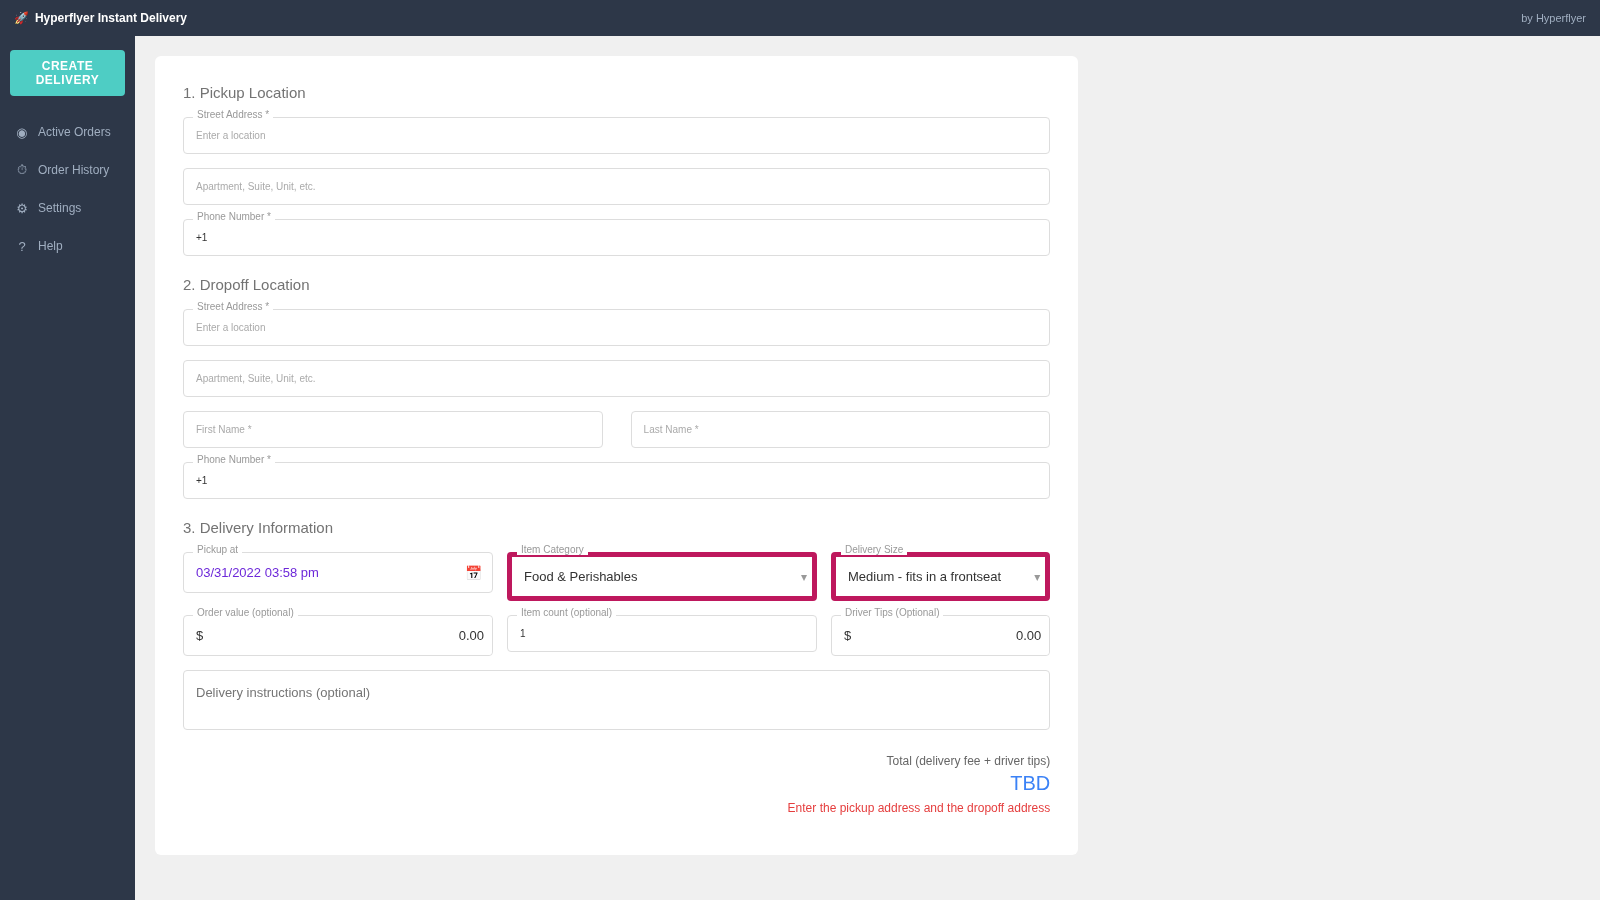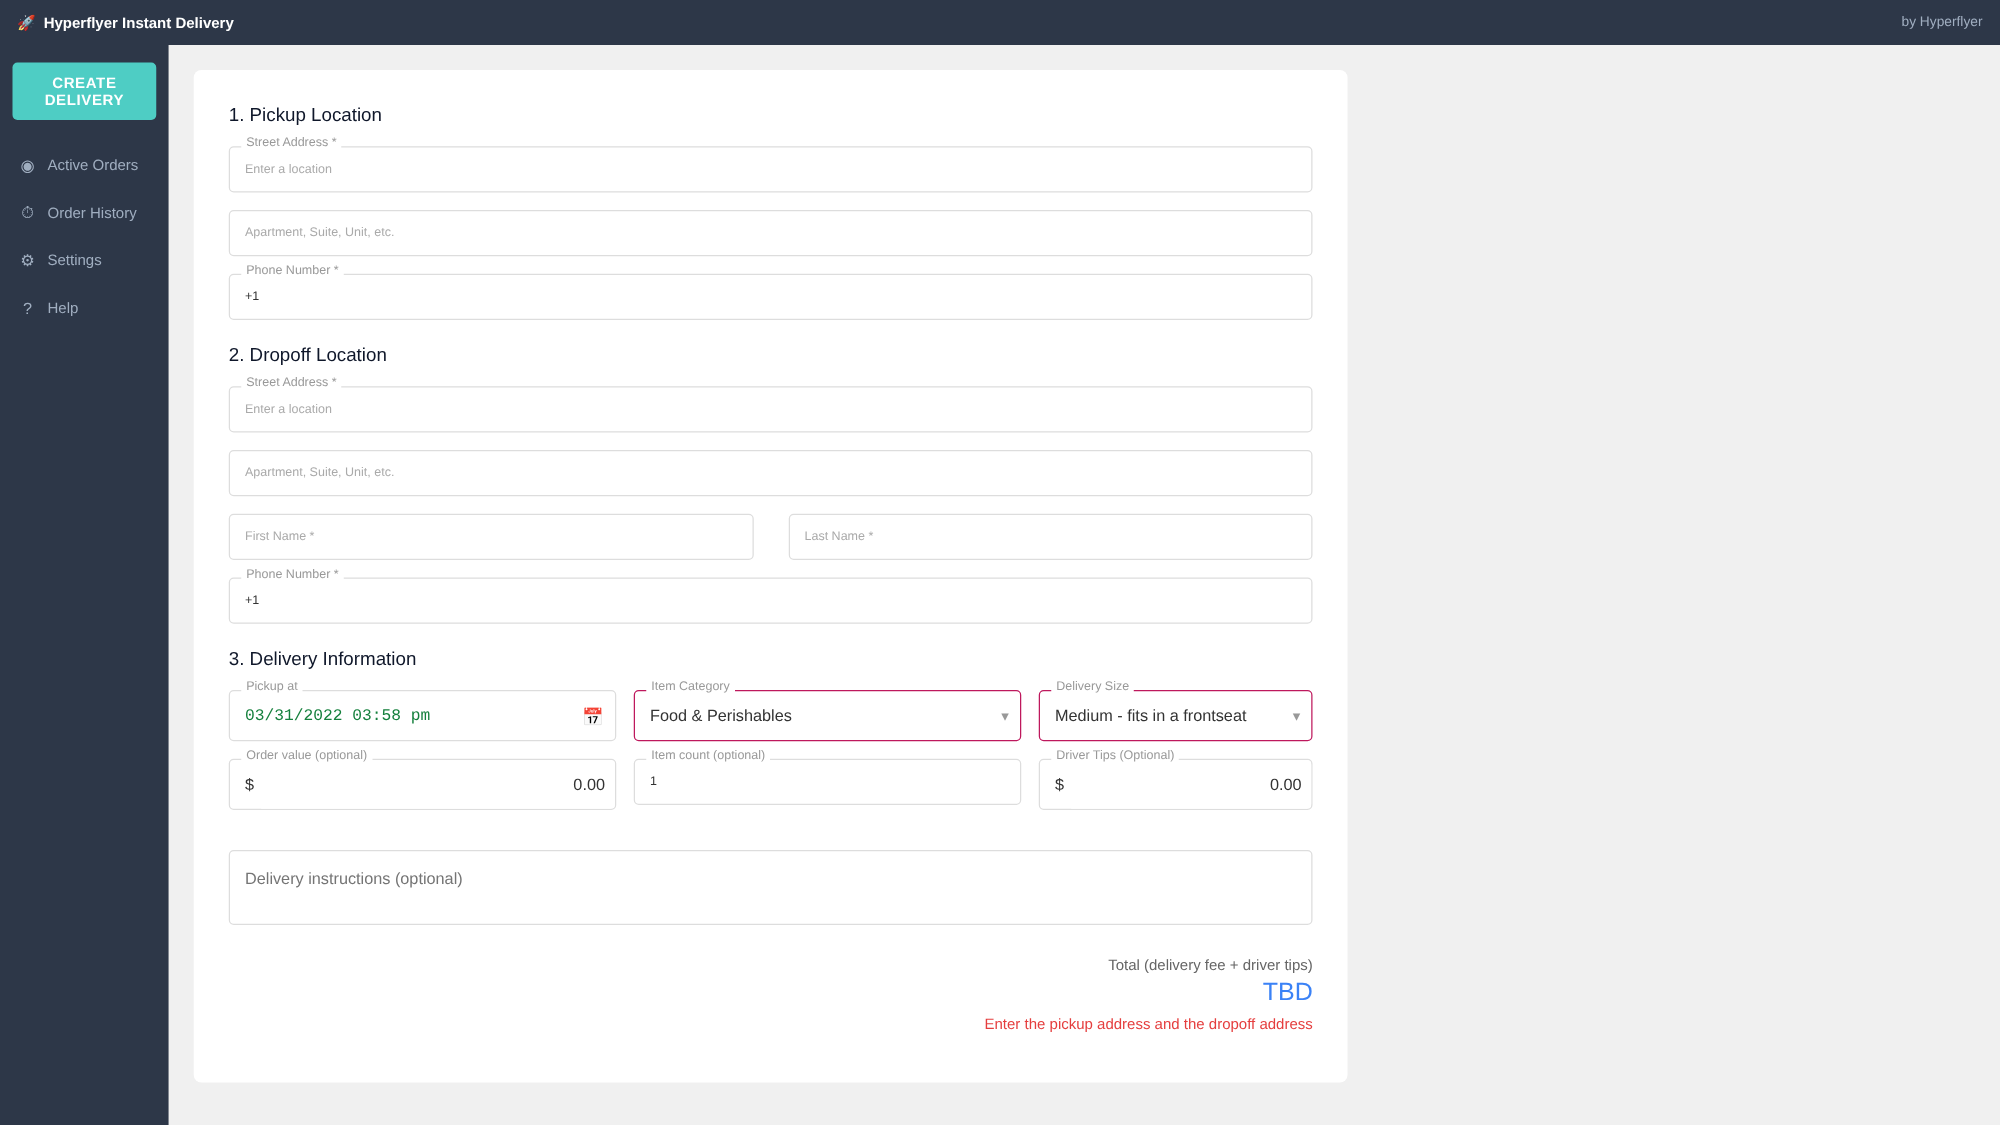--- a/index.html
+++ b/index.html
@@ -65,21 +65,21 @@
       border-radius: 6px;
       padding: 28px 28px 28px 28px;
       max-width: 980px;
       margin: 0 auto;
     }
 
     
     .section-title {
       font-size: 15px;
       font-weight: 500;
-      color: #0f172a;
+      color: #737373;
       margin-bottom: 16px;
     }
 
     
     .field-group {
       margin-bottom: 14px;
       position: relative;
     }
     .field-label {
       position: absolute;
@@ -126,21 +126,21 @@
       grid-template-columns: 310px 310px 1fr;
       gap: 14px;
       margin-bottom: 14px;
     }
 
     .select-wrapper {
       position: relative;
     }
     .select-wrapper select {
       width: 100%;
-      border: 1px solid #be185d;
+      border: 5px solid #be185d;
       border-radius: 4px;
       padding: 12px 30px 12px 12px;
       font-size: 13px;
       color: #333;
       outline: none;
       background: #fff;
       appearance: none;
       cursor: pointer;
     }
     .select-wrapper::after {
@@ -227,24 +227,23 @@
     
     .date-input-wrap {
       position: relative;
     }
     .date-input-wrap input {
       width: 100%;
       border: 1px solid #ddd;
       border-radius: 4px;
       padding: 12px 36px 12px 12px;
       font-size: 13px;
-      color: #15803d;
+      color: #6d28d9;
       outline: none;
       background: #fff;
-      font-family: Liberation Mono, monospace;
     }
     .date-icon {
       position: absolute;
       right: 10px;
       top: 50%;
       transform: translateY(-50%);
       color: #999;
       font-size: 14px;
       pointer-events: none;
     }
@@ -408,21 +407,21 @@
               <span class="input-prefix">$</span>
               <input type="text" value="0.00" style="text-align: right;">
             </div>
           </div>
 
           <div class="field-group" style="margin-bottom:0">
             <span class="field-label">Item count (optional)</span>
             <input class="field-input" type="text" value="1" style="">
           </div>
 
-          <div class="field-group" style="margin-bottom:18px">
+          <div class="field-group" style="margin-bottom:0">
             <span class="field-label">Driver Tips (Optional)</span>
             <div class="input-with-prefix">
               <span class="input-prefix">$</span>
               <input type="text" value="0.00" style="text-align: right;">
             </div>
           </div>
         </div>
 
         <div class="field-group" style="margin-top:14px">
           <textarea class="instructions-field" placeholder="Delivery instructions (optional)" style=""></textarea>

